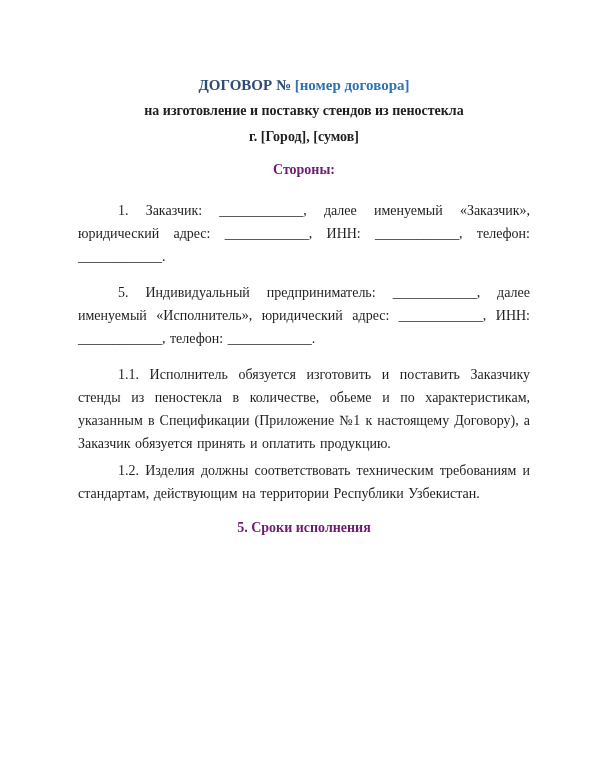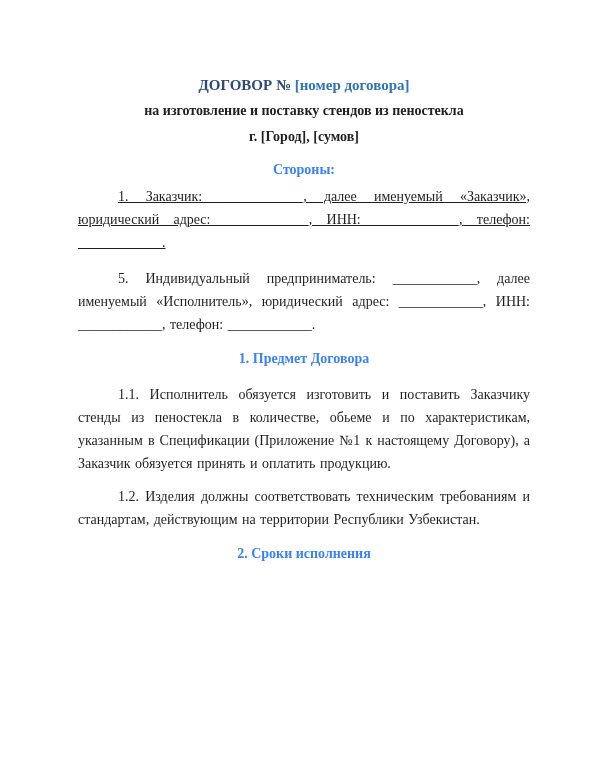--- a/index.html
+++ b/index.html
@@ -34,46 +34,45 @@
     color: #2f4a74;
   }
   .title .bracket {
     color: #2e74b5;
   }
   .h-section {
     text-align: center;
     font-weight: bold;
     font-size: 14px;
     line-height: 23px;
-    color: #3b82f6;
+    color: #701a75;
     margin: 11px 0 0 0;
   }
   .h-parties {
     margin-top: 8px;
   }
   .para {
     font-size: 14px;
     line-height: 23px;
     text-align: justify;
     text-indent: 40px;
     margin: 13px 0 0 0;
     word-spacing: 1px;
   }
   .para.first {
-    margin-top: 4px;
-    text-decoration: underline;
+    margin-top: 18px;
   }
   .para.after-head {
   }
   .para.intro {
     margin-top: 8px;
     text-align: left;
   }
   .para.tight {
-    margin-top: 10px;
+    margin-top: 4px;
   }
 </style>
 </head>
 <body>
 
 <div class="page">
   <div class="content">
 
     <p class="c-line title"><span>ДОГОВОР №</span> <span class="bracket">[номер договора]</span></p>
 
@@ -81,25 +80,24 @@
 
     <p class="c-line">г. [Город], [сумов]</p>
 
     <p class="h-section h-parties">Стороны:</p>
 
     <p class="para first">1. Заказчик: ____________, далее именуемый «Заказчик», юридический адрес: ____________, ИНН: ____________, телефон: ____________.</p>
 
     <p class="para">5. Индивидуальный предприниматель: ____________, далее именуемый «Исполнитель», юридический адрес: ____________, ИНН: ____________, телефон: ____________.</p>
 
 
-    <p class="h-section">1. Предмет Договора</p>
 
     <p class="para after-head">1.1. Исполнитель обязуется изготовить и поставить Заказчику стенды из пеностекла в количестве, обьеме и по характеристикам, указанным в Спецификации (Приложение №1 к настоящему Договору), а Заказчик обязуется принять и оплатить продукцию.</p>
 
     <p class="para tight">1.2. Изделия должны соответствовать техническим требованиям и стандартам, действующим на территории Республики Узбекистан.</p>
 
-    <p class="h-section">2. Сроки исполнения</p>
+    <p class="h-section">5. Сроки исполнения</p>
 
 
 
 
   </div>
 </div>
 
 </body></html>

